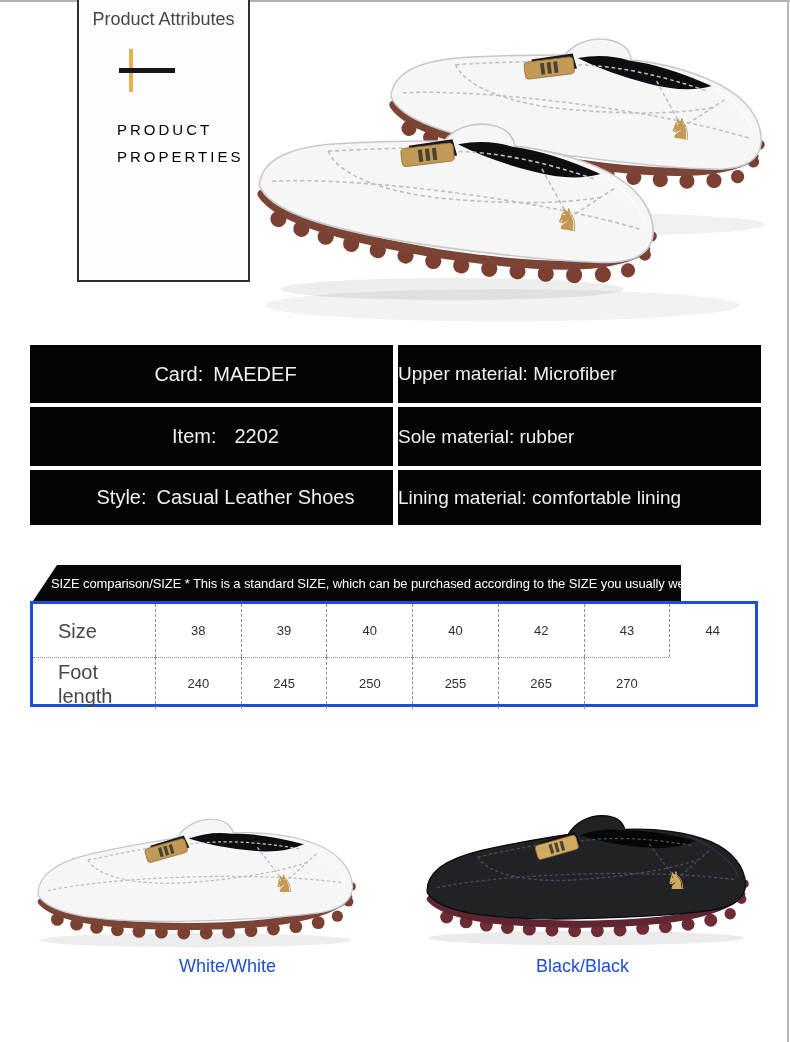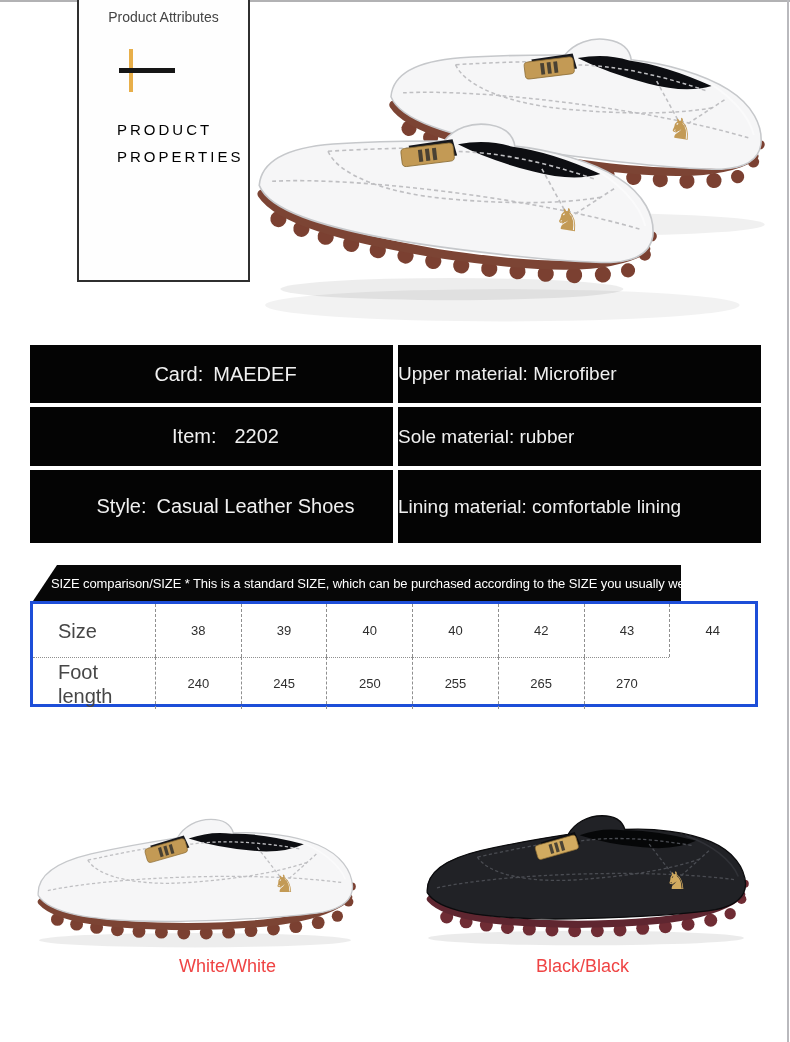--- a/index.html
+++ b/index.html
@@ -6,39 +6,39 @@
   body { background:#fff; font-family:"Liberation Sans", sans-serif; }
   .canvas { position:relative; width:790px; height:1042px; background:#ffffff; overflow:hidden; }
 
   
   .top-hairline { position:absolute; top:0; left:0; width:790px; height:2px; background:#b2b2b4; }
   .right-hairline { position:absolute; top:0; right:1px; width:2px; height:1042px; background:#b9b9bd; }
 
   
   .attr-card { position:absolute; left:77px; top:-3px; width:173px; height:285px;
                background:#fefefe; border:2px solid #2f2f2f; }
-  .attr-title { margin-top:10px; text-align:center; font-size:14px; color:#444; }
+  .attr-title { margin-top:10px; text-align:center; font-size:18px; color:#444; }
   .cross { position:absolute; left:0; top:0; width:100%; height:0; }
   .cross .v { position:absolute; left:50px; top:50px; width:4px; height:43px; background:#e8af4a; }
   .cross .h { position:absolute; left:40px; top:69px; width:56px; height:5px; background:#161616; }
   .attr-heading { position:absolute; left:38px; top:117px; font-size:15px; letter-spacing:3px;
                   color:#000000; line-height:27px; }
 
   
   .hero { position:absolute; left:250px; top:8px; width:535px; height:328px; }
   .hero svg { width:100%; height:100%; }
 
   
   .spec-col { position:absolute; top:345px; width:363px; }
   .spec-col.left  { left:30px; }
   .spec-col.right { left:398px; }
   .spec-bar { background:#040404; color:#f0f0f0; display:flex; align-items:center; margin-bottom:4px; }
   .spec-col.left .spec-bar { justify-content:center; padding-left:28px; font-size:20px; }
   .spec-col.right .spec-bar { justify-content:flex-start; font-size:19px; }
-  .spec-bar.h58 { height:58px; } .spec-bar.h47 { height:59px;text-align:center; } .spec-bar.h57 { height:73px; }
+  .spec-bar.h58 { height:58px; } .spec-bar.h47 { height:59px;text-align:center; } .spec-bar.h57 { height:55px; }
   .spec-val { margin-left:10px; }
   .spec-val.wide-gap { margin-left:18px; }
 
   
   .size-banner { position:absolute; left:33px; top:565px; width:648px; height:36px;
                  background:#070707; color:#ffffff; font-size:13px; letter-spacing:-0.1px;
                  display:flex; align-items:center; padding-left:18px; white-space:nowrap;
                  clip-path:polygon(24px 0, 100% 0, 100% 100%, 0 100%); }
 
   
@@ -50,21 +50,21 @@
                       font-size:13px; color:#2f2f2f; border-left:1px dashed #8f8f8f; }
   .size-table .cell.row2 { border-top:1px dotted #8f8f8f; }
   .size-table .cell.head { justify-content:flex-start; padding-left:25px; font-size:20px;
                            color:#464646; border-left:none; line-height:24px; }
 
   
   .colorway { position:absolute; }
   .colorway svg { width:100%; height:100%; }
   .cw-white { left:14px;  top:793px; width:362px; height:160px; }
   .cw-black { left:400px; top:789px; width:372px; height:162px; }
-  .cw-label { position:absolute; top:956px; font-size:18px; color:#ef4444; text-align:center; }
+  .cw-label { position:absolute; top:956px; font-size:18px; color:#1d4ed8; text-align:center; }
   .cw-label.white { left:40px;  width:375px; }
   .cw-label.black { left:395px; width:375px; }
 
   
   .shoe-white { --body:#f6f6f7; --edge:#c6c8cb; --inner:#0d0e12; --sole:#7c4434;
                 --nub:#7b4031; --strap:#17181d; --gold:#c39a55; --stitch:#bfbfc2; --hl:#ffffff; }
   .shoe-black { --body:#212226; --edge:#0b0b0d; --inner:#060708; --sole:#5f2630;
                 --nub:#6f2c34; --strap:#0c0d10; --gold:#d2ab60; --stitch:#4a4c52; --hl:#42444b; }
 </style>
 </head>

